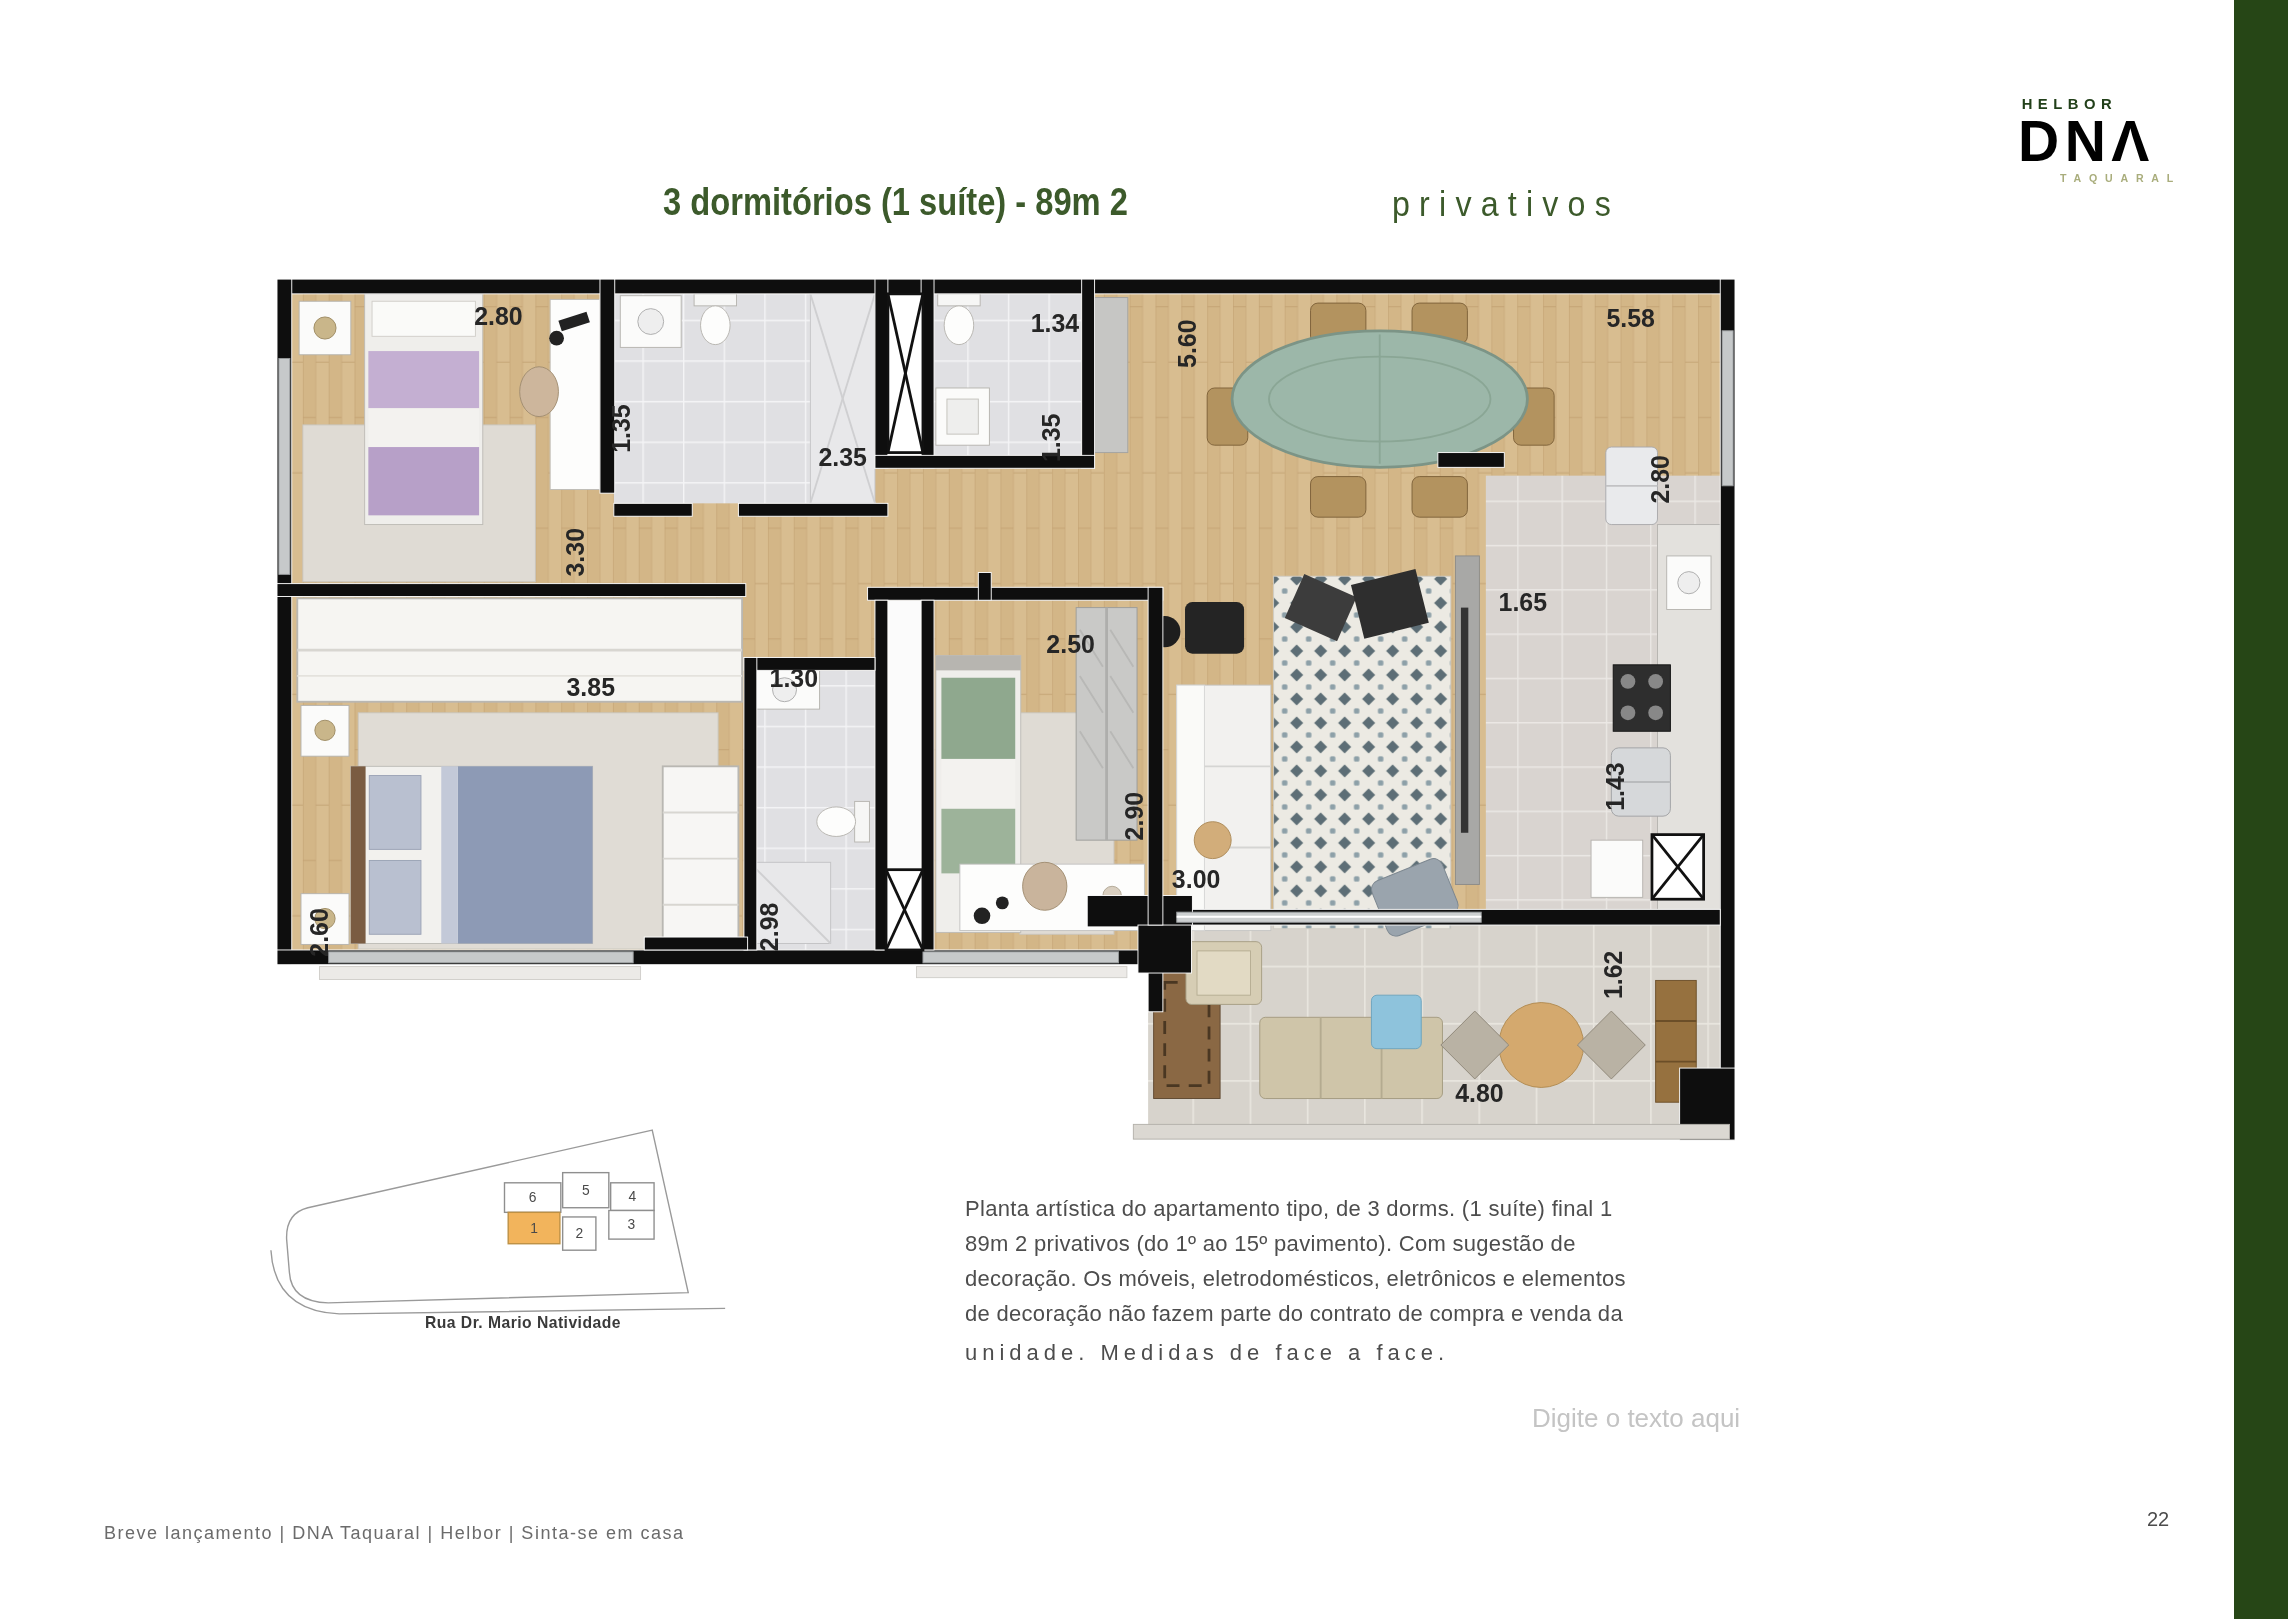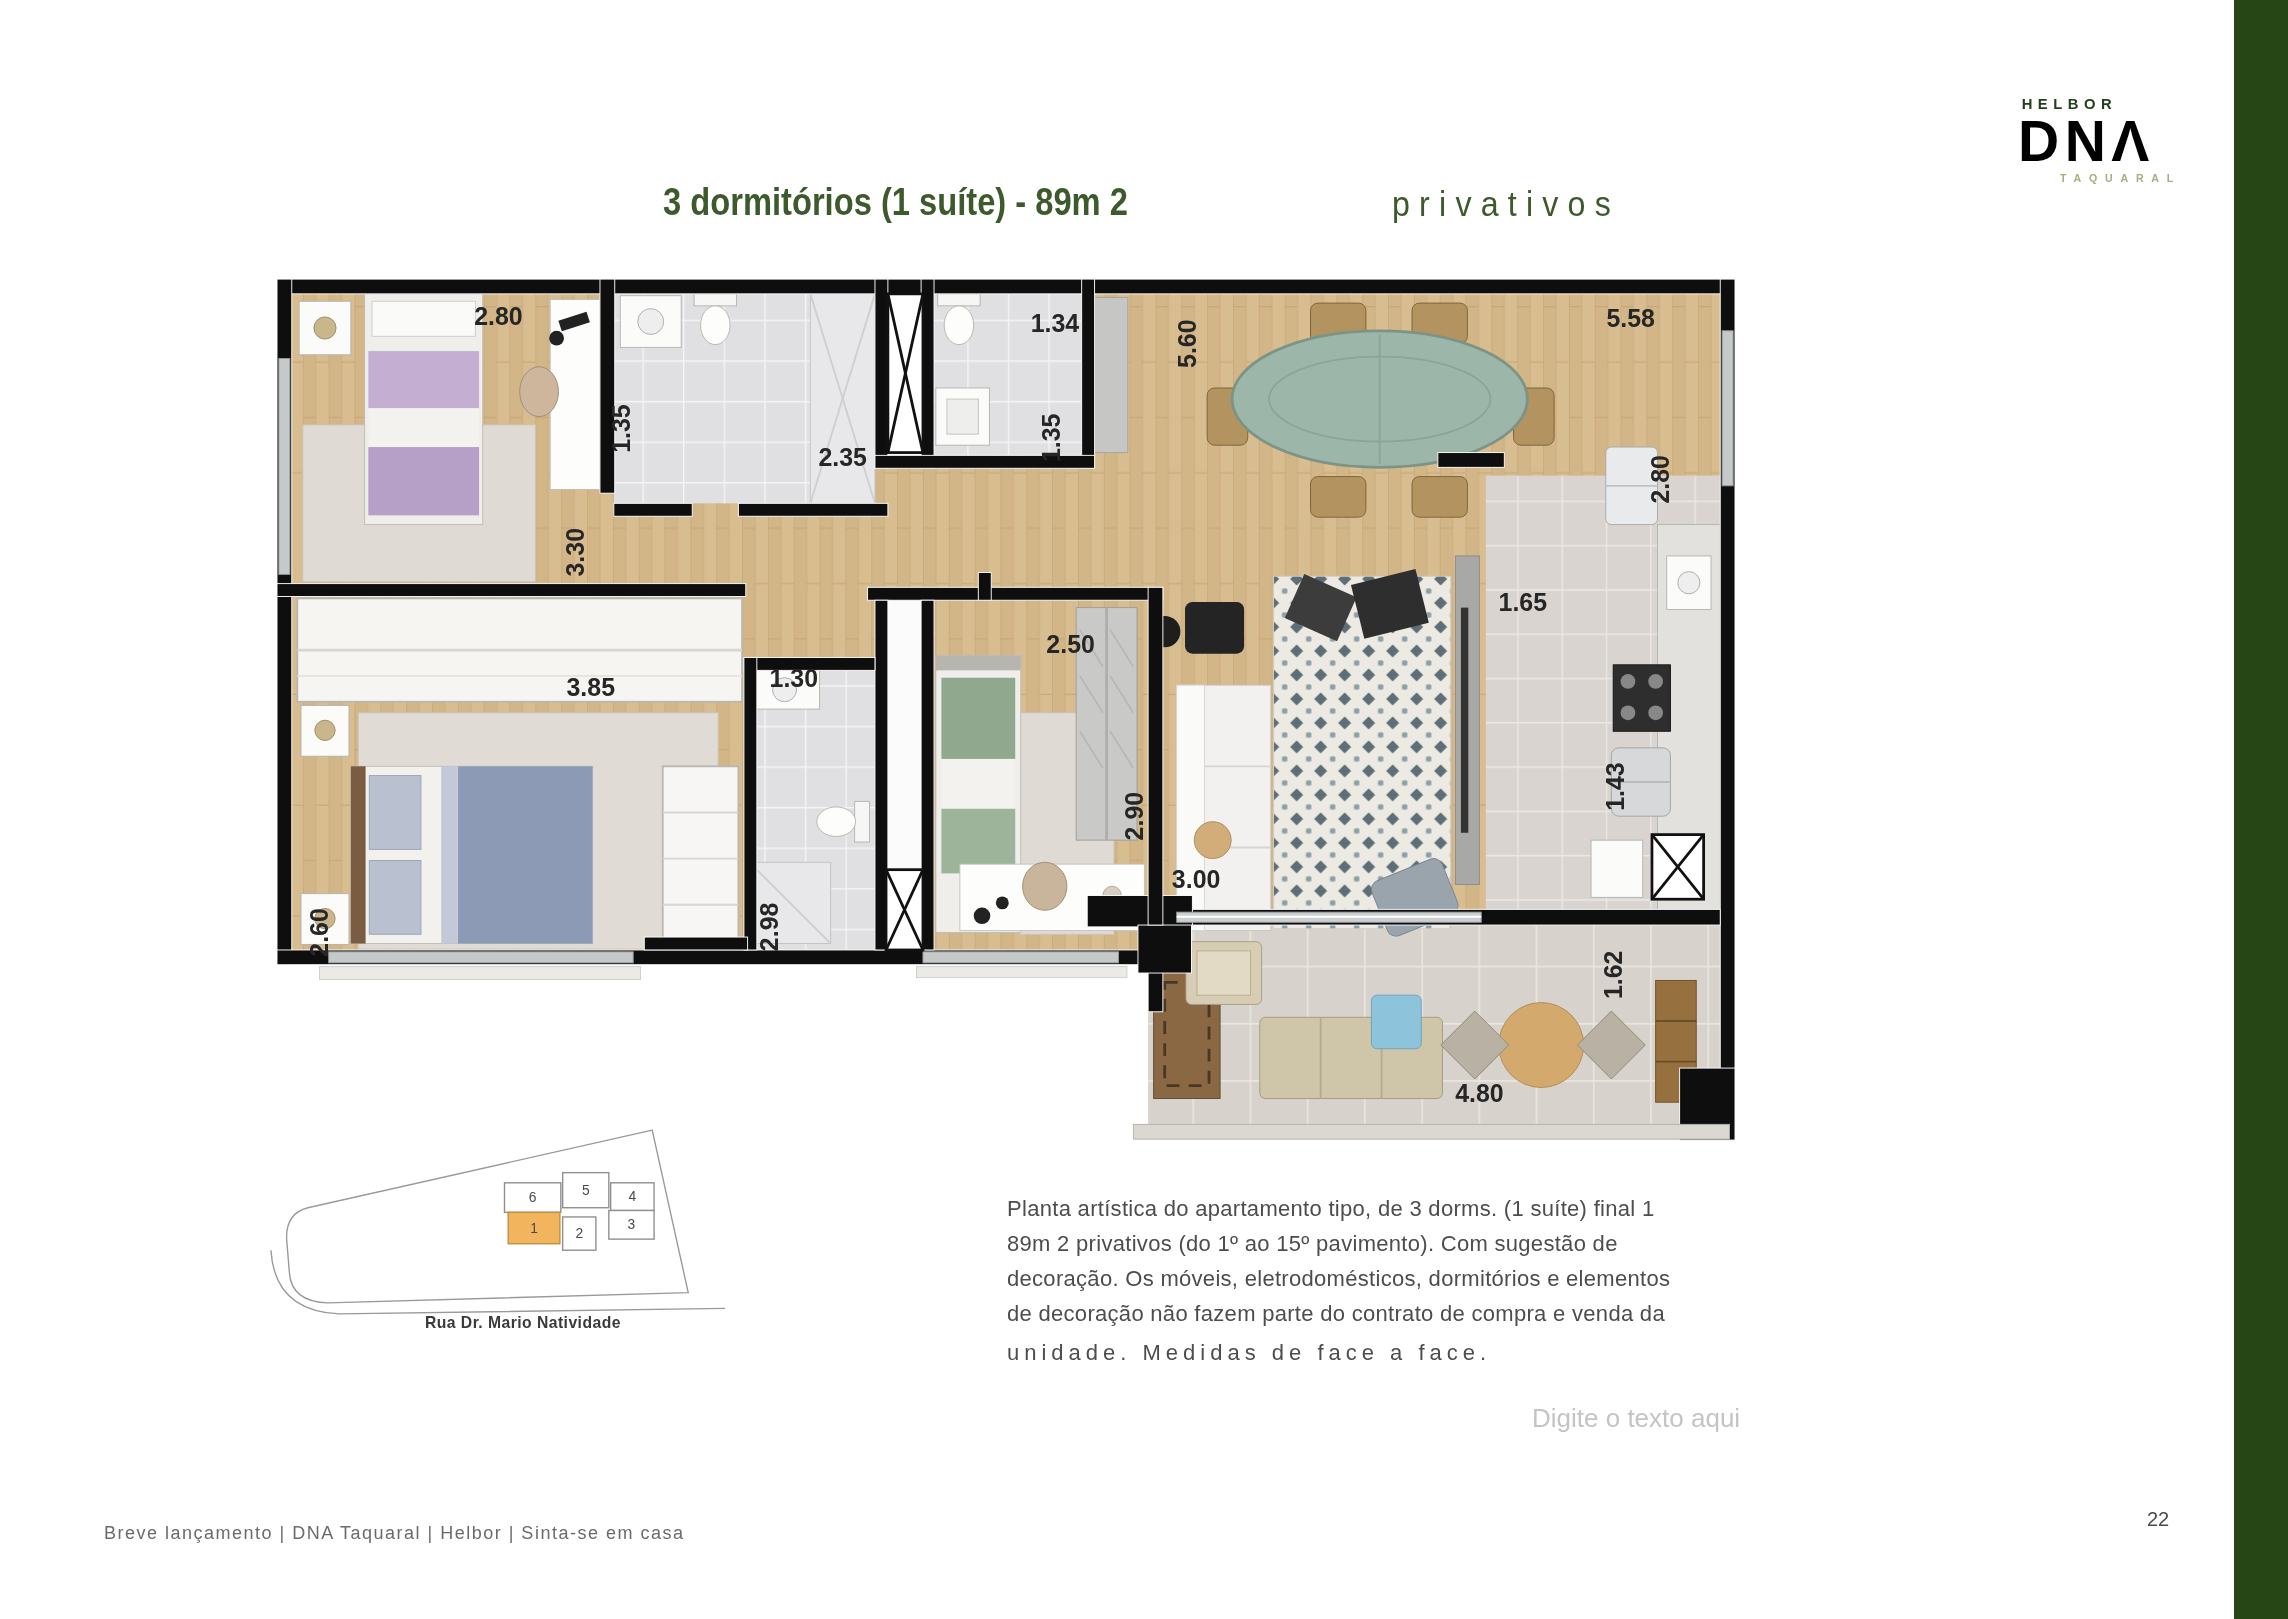--- a/index.html
+++ b/index.html
@@ -21,21 +21,21 @@
   
   .plan{top:279px;left:277px;width:1458px;height:863px;}
   .dim{font:600 27px "Liberation Sans",sans-serif;fill:#262626;text-anchor:middle;}
   
   .site{top:1119px;left:258px;width:517px;height:231px;}
   .unit{fill:#ffffff;stroke:#8f8f8f;stroke-width:1.5;}
   .unit.hl{fill:#f2b45c;stroke:#bd9044;}
   .unit-num{font:15px "Liberation Sans",sans-serif;fill:#4a4a4a;text-anchor:middle;}
   .street{font:bold 17px "Liberation Sans",sans-serif;fill:#3a3a3a;text-anchor:middle;letter-spacing:.5px;}
   
-  .desc{top:1191px;left:965px;width:701px;color:#4d4d4d;margin-left:42px;}
+  .desc{top:1191px;left:965px;width:701px;color:#4d4d4d;}
   .desc-line{font-size:22px;line-height:35px;letter-spacing:0.3px;}
   .desc-line:last-child{letter-spacing:5px;margin-top:3.7px;}
   
   .placeholder{top:1403px;left:1532px;font-size:26px;color:#c4c4c4;}
   
   .footer{top:1523px;left:104px;font-size:18px;letter-spacing:1.5px;color:#6b6b6b;}
   .pagenum{top:1508px;left:2147px;font-size:20px;color:#4c4c4c;}
 </style>
 </head>
 <body>
@@ -342,21 +342,21 @@
       <text class="unit-num" x="348" y="129">2</text>
       <rect x="380" y="99" width="49" height="31" class="unit"></rect>
       <text class="unit-num" x="404.5" y="119.5">3</text>
     </g>
   <text class="street" x="287" y="226">Rua Dr. Mario Natividade</text>
 </svg>
 
 <div class="abs desc">
     <div class="desc-line">Planta artística do apartamento tipo, de 3 dorms. (1 suíte) final 1</div>
     <div class="desc-line">89m 2 privativos (do 1º ao 15º pavimento). Com sugestão de</div>
-    <div class="desc-line">decoração. Os móveis, eletrodomésticos, dormitórios e elementos</div>
+    <div class="desc-line">decoração. Os móveis, eletrodomésticos, eletrônicos e elementos</div>
     <div class="desc-line">de decoração não fazem parte do contrato de compra e venda da</div>
     <div class="desc-line">unidade. Medidas de face a face.</div>
   </div>
 
 <div class="abs placeholder">Digite o texto aqui</div>
 
 <div class="abs footer">Breve lançamento | DNA Taquaral | Helbor | Sinta-se em casa</div>
 <div class="abs pagenum">22</div>
 
 

